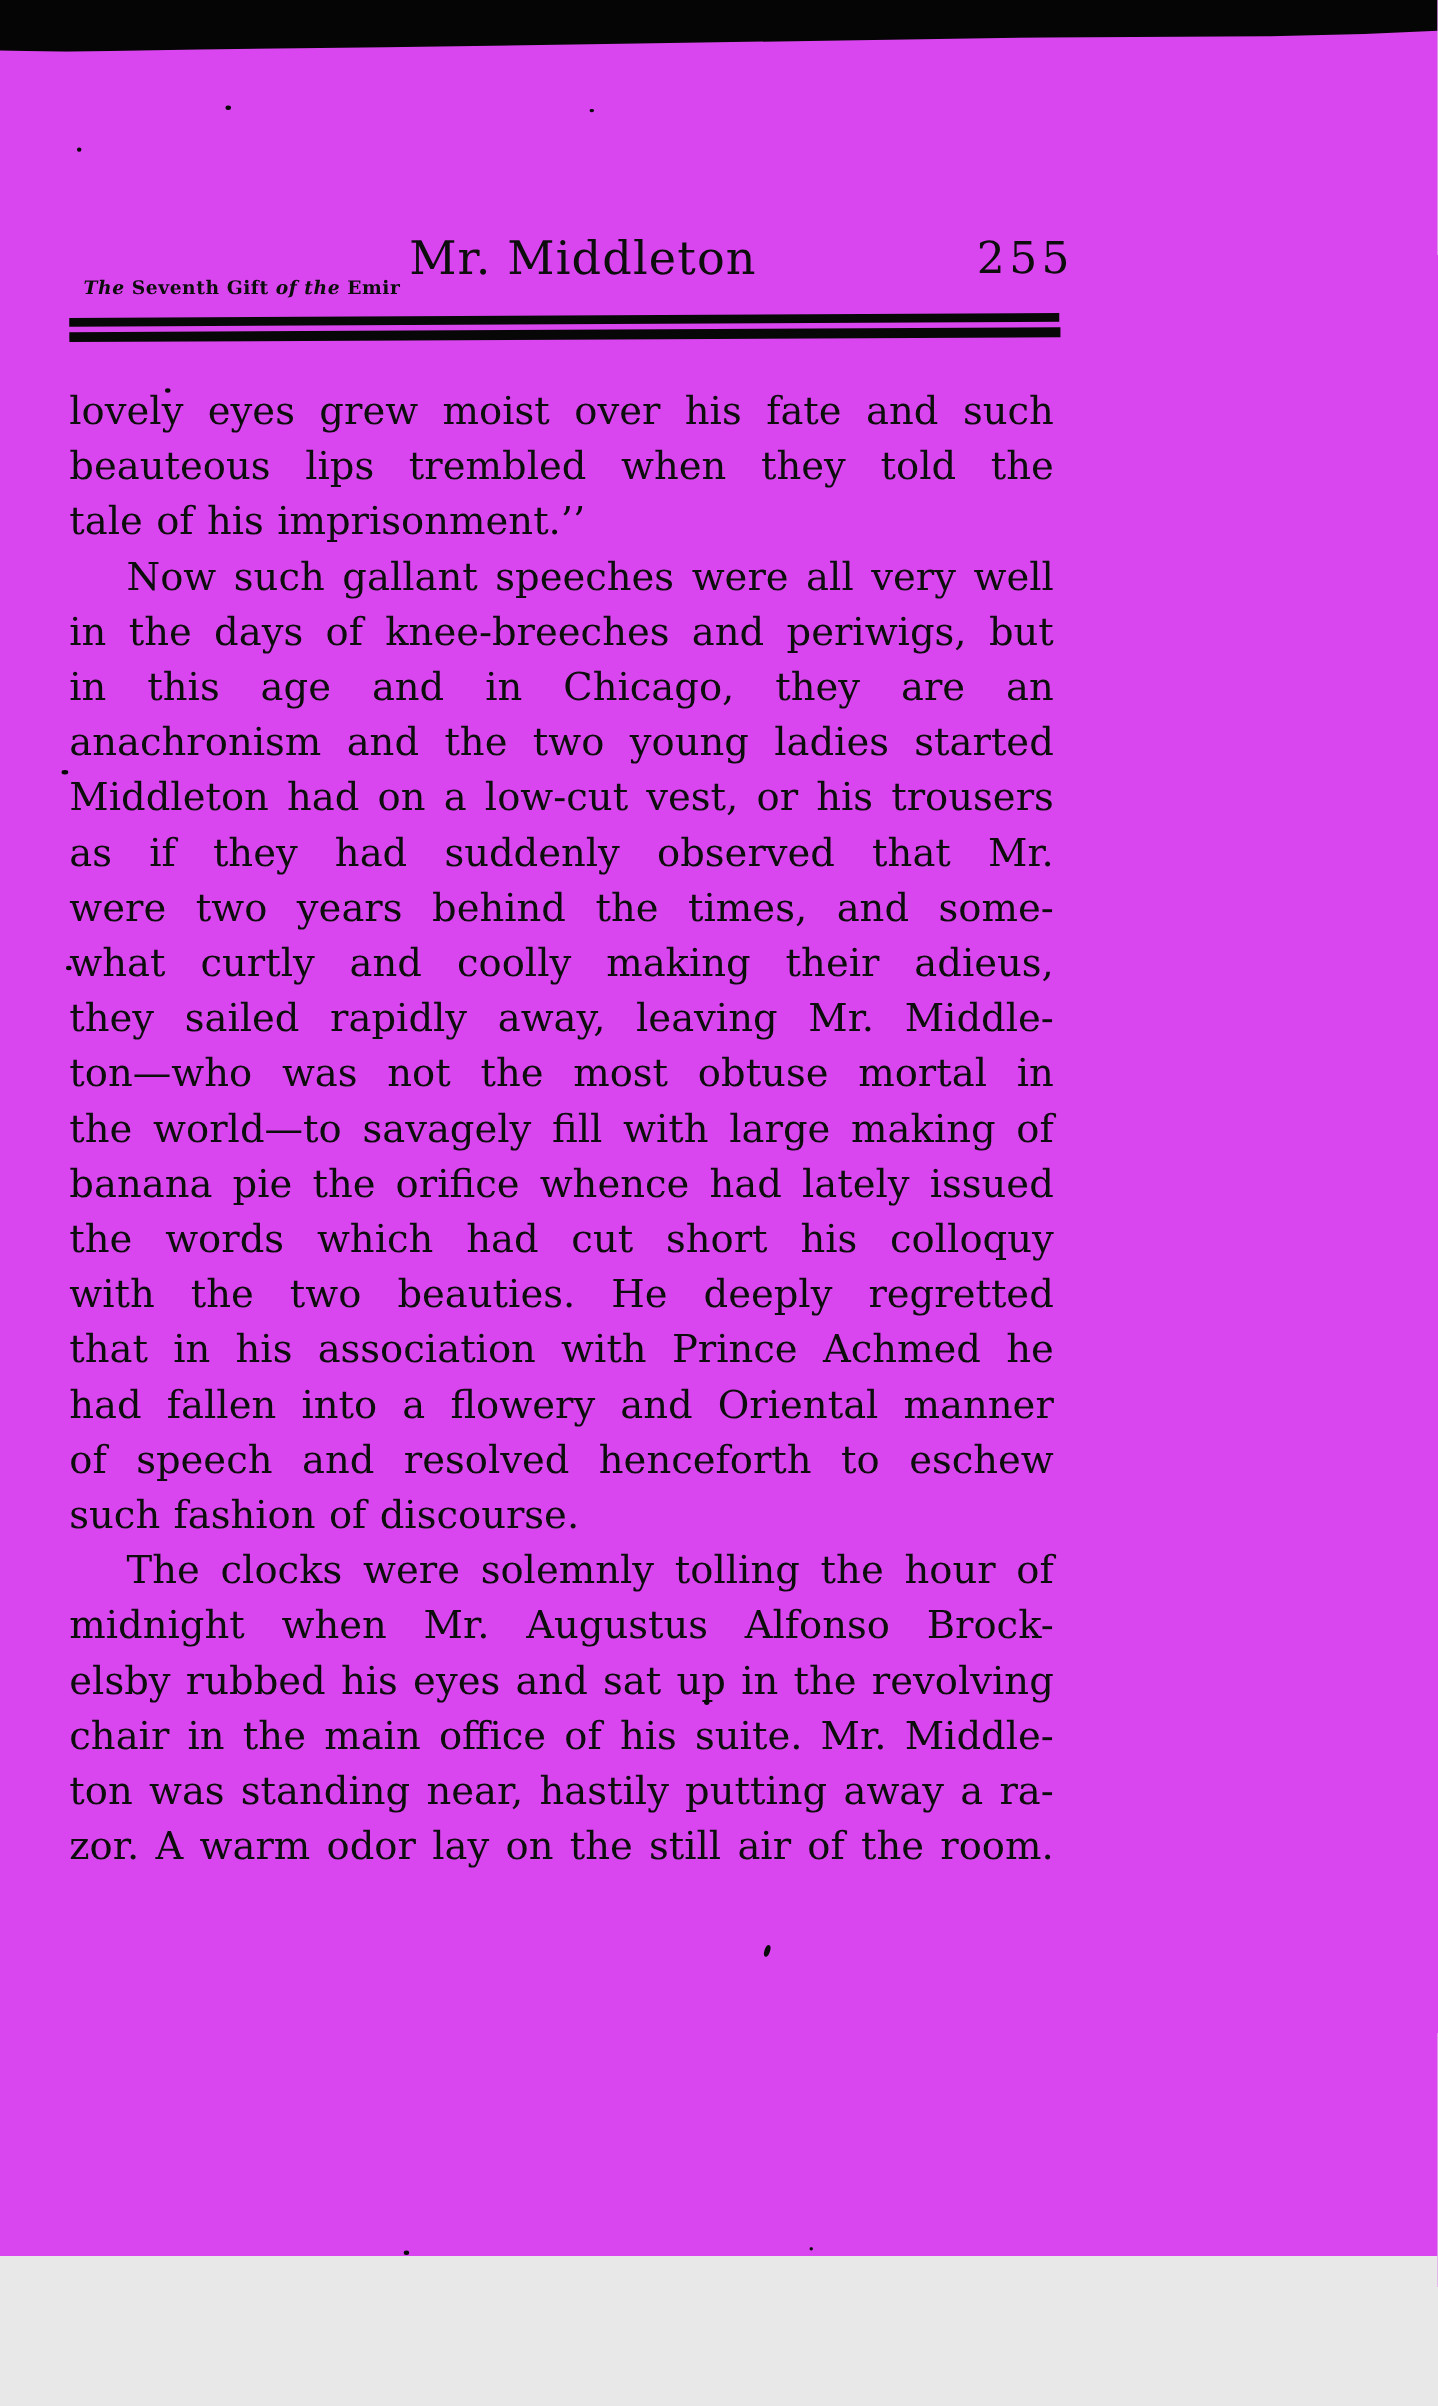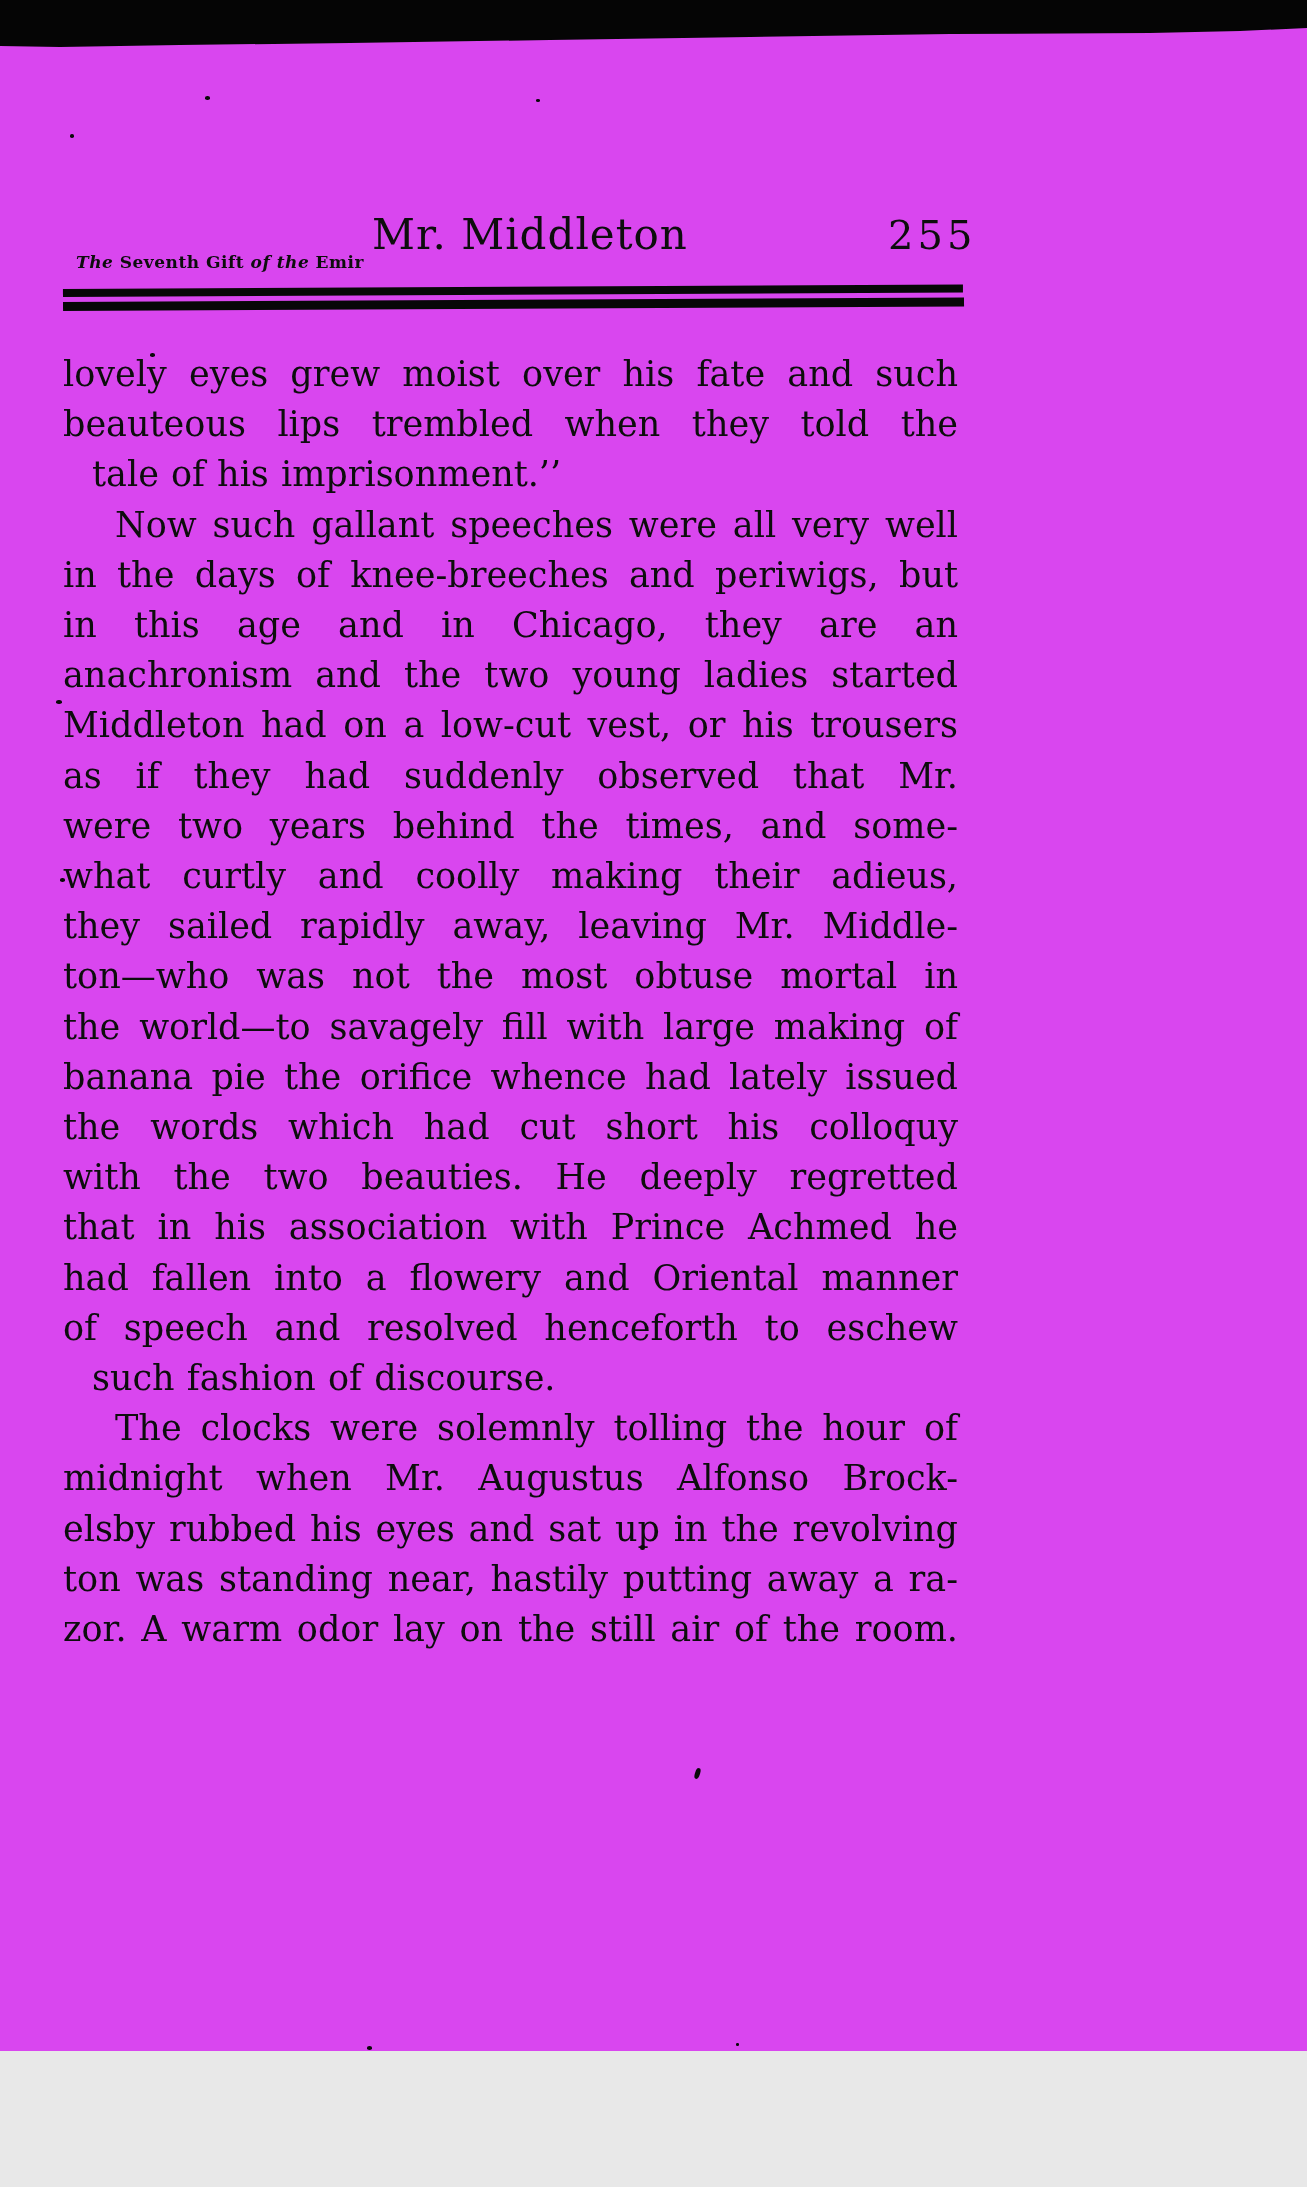--- a/index.html
+++ b/index.html
@@ -42,21 +42,21 @@
   .bodytext{
     position:absolute;left:63px;top:349px;width:895px;
     font-size:35px;line-height:50.2px;word-spacing:1px;
   }
   .line{
     text-align:justify;
     text-align-last:justify;
     white-space:normal;
   }
   .line.indent{text-indent:52px;}
-  .line.end{text-align-last:left;margin-left:29px;}
+  .line.end{text-align-last:left;}
   
   .speck{position:absolute;background:#090909;border-radius:45%;}
   
   .band-strip{
     position:absolute;left:0;top:2169px;width:560px;height:8px;background:#050505;
     transform:rotate(-0.4deg);transform-origin:left center;
   }
   .band-bottom{
     position:absolute;left:0;top:2155px;width:1307px;height:32px;background:#050505;
     clip-path:polygon(0 31px,250px 29px,500px 24px,807px 13px,1100px 9px,1307px 7px,1307px 32px,0 32px);
@@ -99,20 +99,21 @@
     <div class="line">the words which had cut short his colloquy</div>
     <div class="line">with the two beauties.  He deeply regretted</div>
     <div class="line">that in his association with Prince Achmed he</div>
     <div class="line">had fallen into a flowery and Oriental manner</div>
     <div class="line">of speech and resolved henceforth to eschew</div>
     <div class="line end">such fashion of discourse.</div>
 
     <div class="line indent">The clocks were solemnly tolling the hour of</div>
     <div class="line">midnight when Mr. Augustus Alfonso Brock-</div>
     <div class="line">elsby rubbed his eyes and sat up in the revolving</div>
+    <div class="line">chair in the main office of his suite.  Mr. Middle-</div>
     <div class="line">ton was standing near, hastily putting away a ra-</div>
     <div class="line">zor.  A warm odor lay on the still air of the room.</div>
   </div>
 
   <div class="speck" style="left:70px;top:134px;width:4px;height:4px;"></div>
   <div class="speck" style="left:205px;top:96px;width:5px;height:4px;"></div>
   <div class="speck" style="left:536px;top:99px;width:4px;height:3px;"></div>
   <div class="speck" style="left:150px;top:353px;width:5px;height:4px;"></div>
   <div class="speck" style="left:56px;top:700px;width:6px;height:4px;"></div>
   <div class="speck" style="left:60px;top:878px;width:5px;height:4px;"></div>

